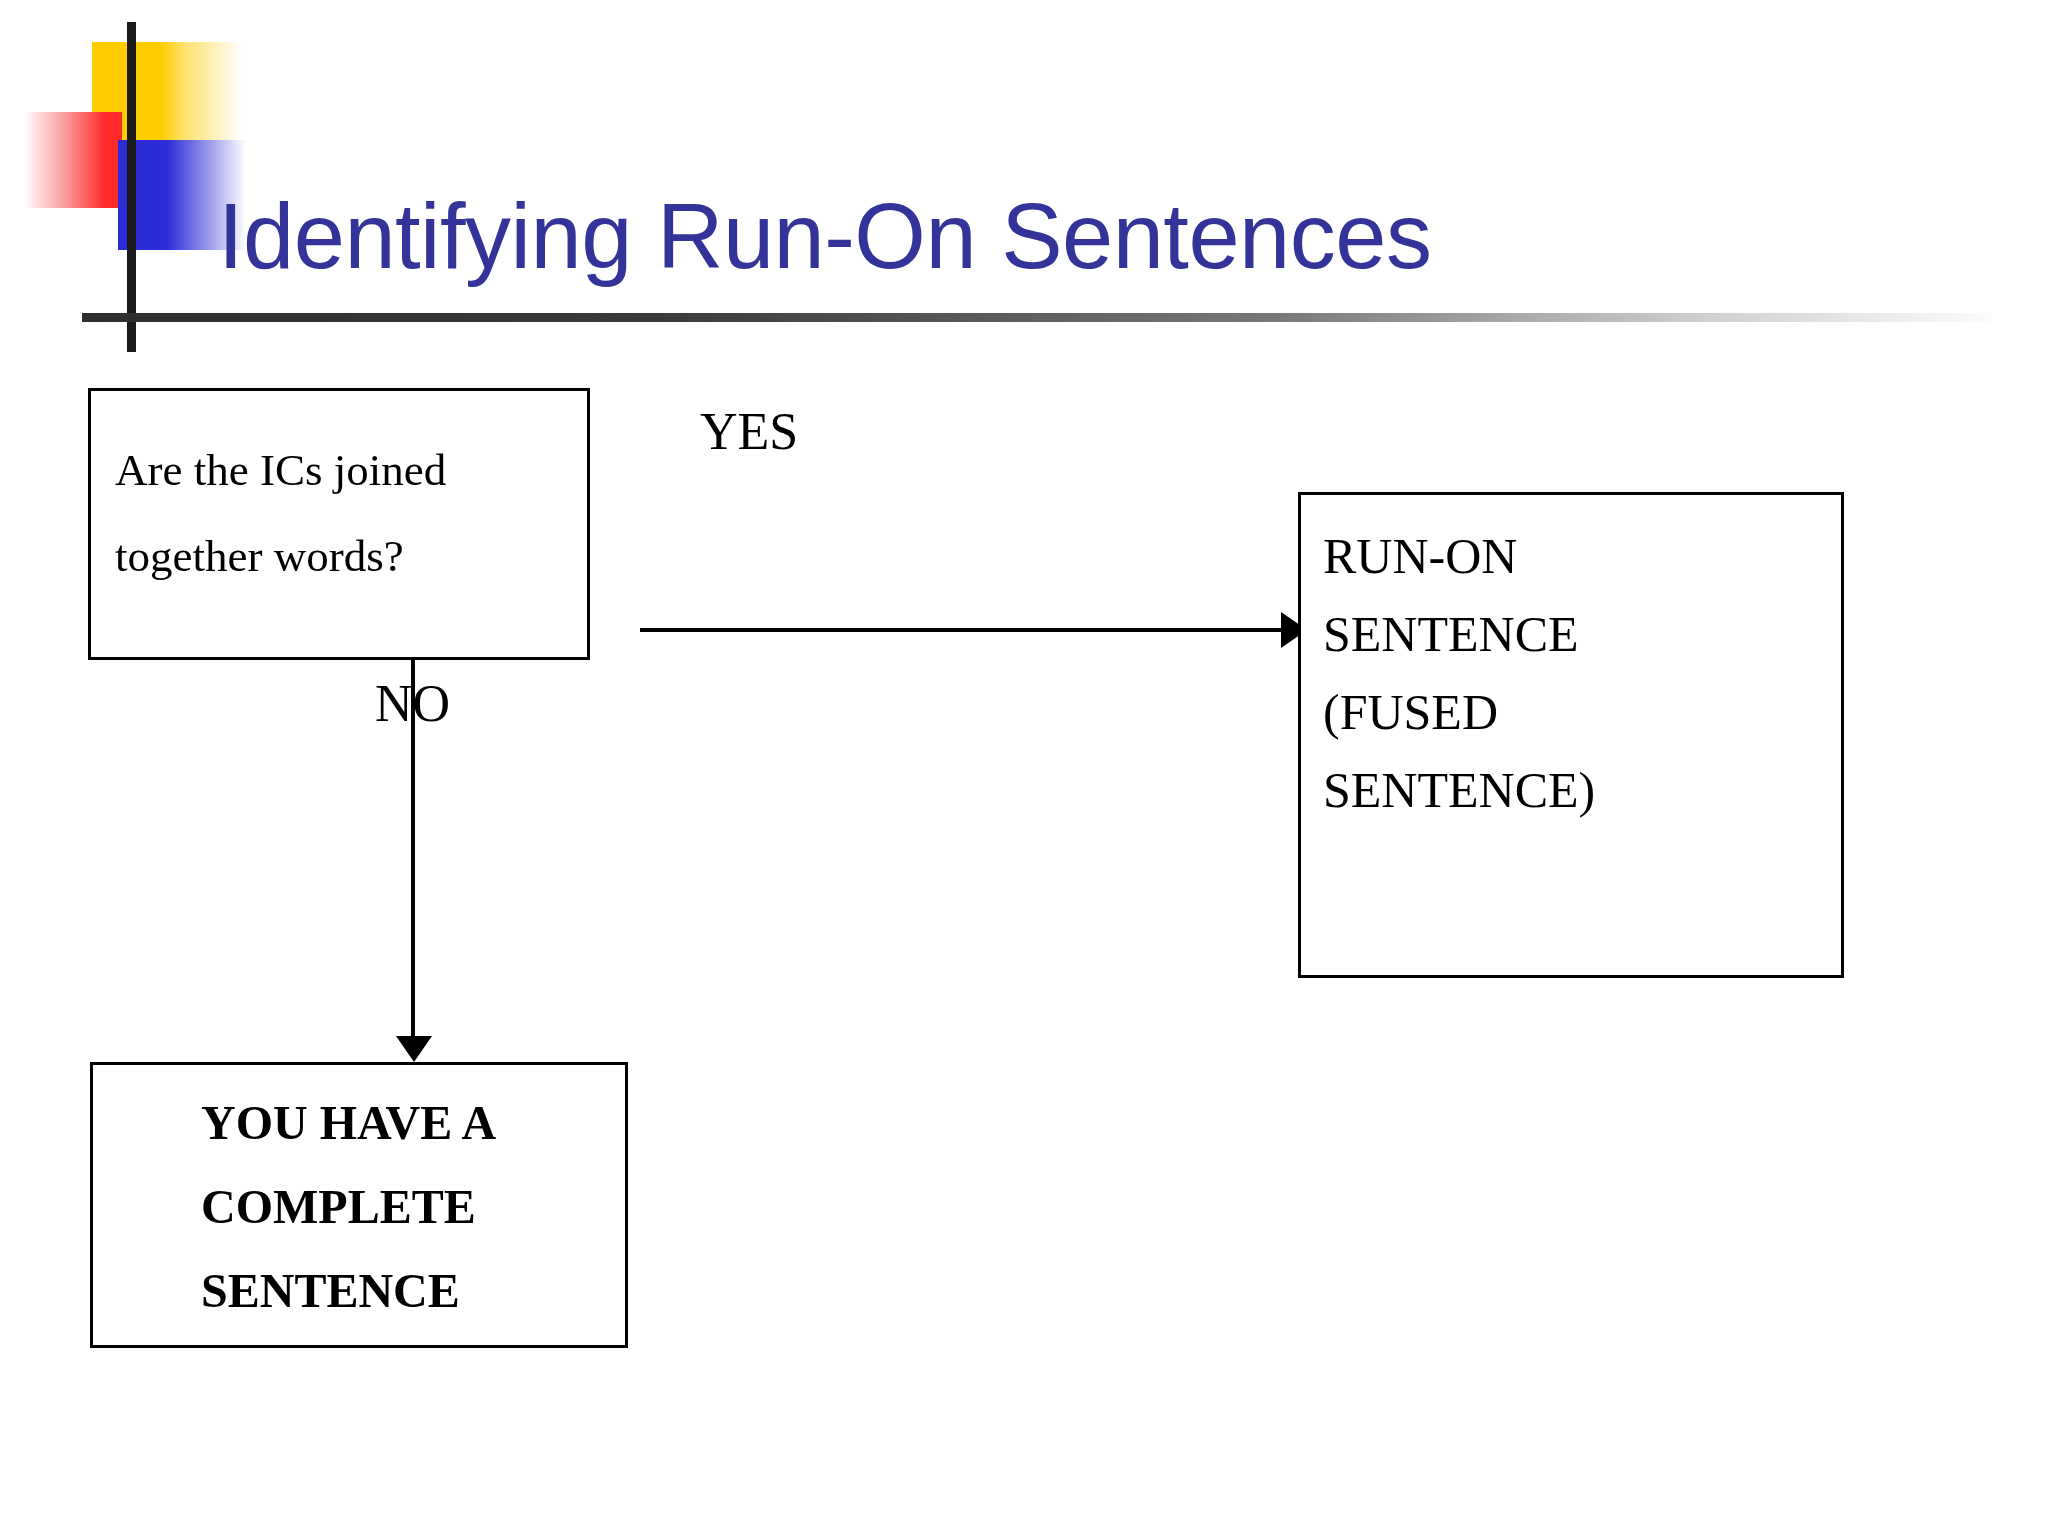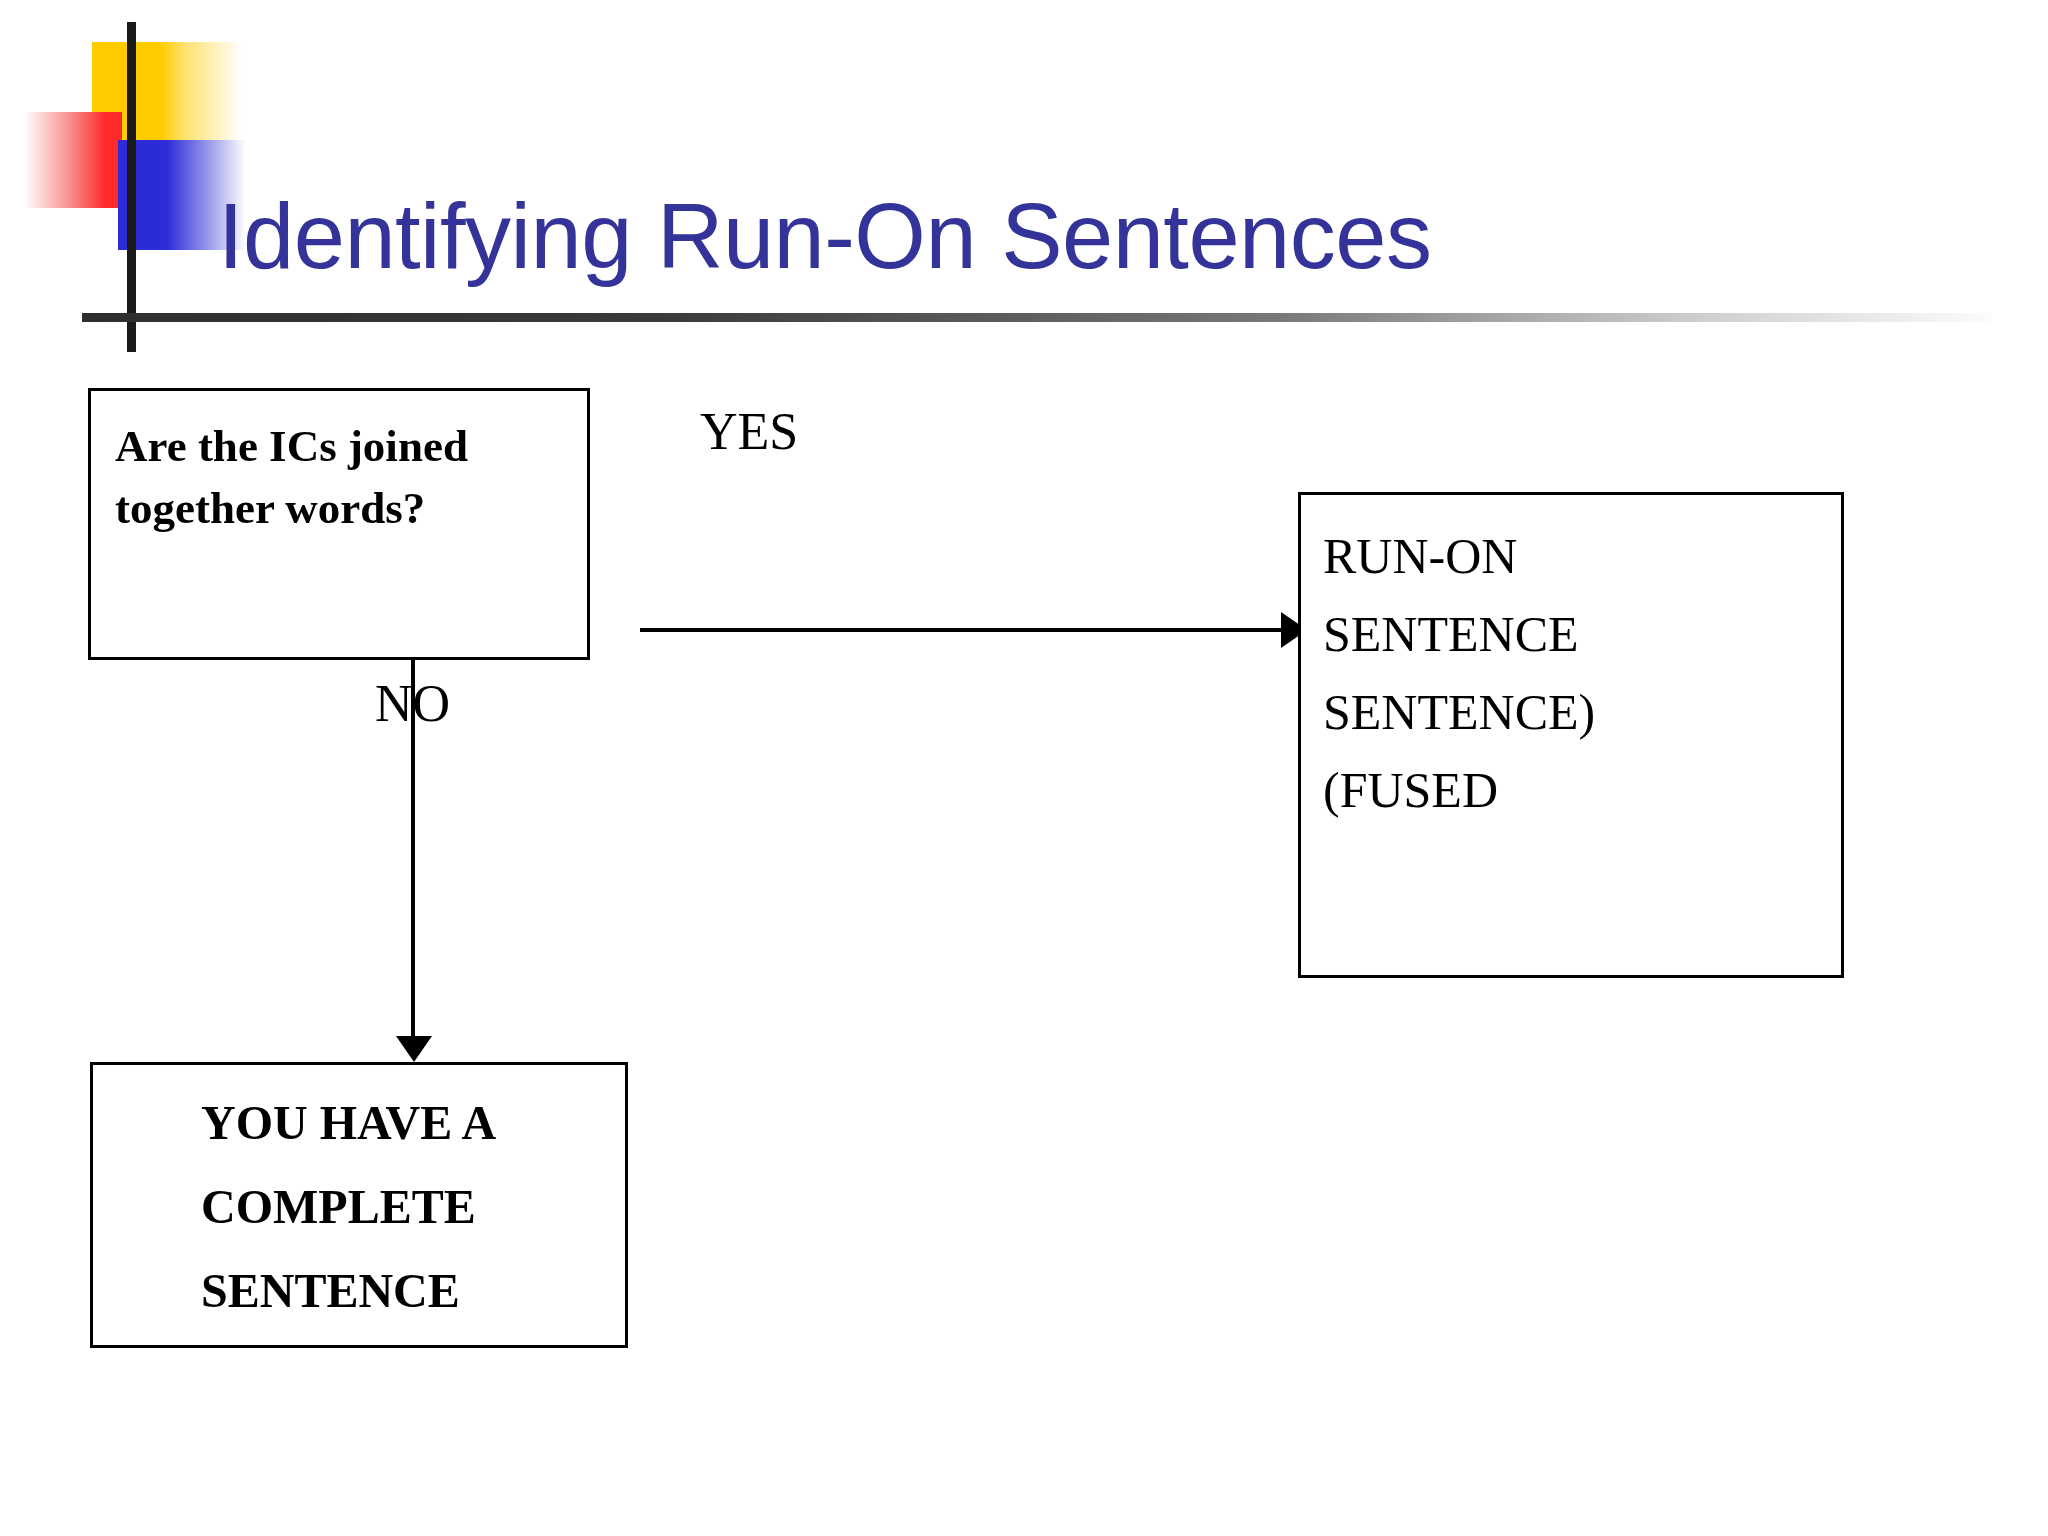--- a/index.html
+++ b/index.html
@@ -108,23 +108,24 @@
   #question-box {
     left: 88px;
     top: 388px;
     width: 502px;
     height: 272px;
   }
   #question-box .box-inner {
     padding: 24px 0 0 24px;
   }
   #question-box .box-line {
-    font-weight: bold;
+    font-weight: normal;
     font-size: 45px;
     line-height: 62px;
+    margin-top: 24px;
   }
 
   #runon-box {
     left: 1298px;
     top: 492px;
     width: 546px;
     height: 486px;
   }
   #runon-box .box-inner {
     padding: 22px 16px 0 22px;
@@ -225,22 +226,22 @@
   </div>
 
   <div class="edge-label" id="yes-label">YES</div>
   <div class="conn-h-line"></div>
   <div class="conn-h-head"></div>
 
   <div class="box" id="runon-box">
     <div class="box-inner">
       <span class="box-line">RUN-ON</span>
       <span class="box-line">SENTENCE</span>
+      <span class="box-line">(FUSED</span>
       <span class="box-line">SENTENCE)</span>
-      <span class="box-line">(FUSED</span>
     </div>
   </div>
 
   <div class="edge-label" id="no-label">NO</div>
   <div class="conn-v-line"></div>
   <div class="conn-v-head"></div>
 
   <div class="box" id="complete-box">
     <div class="box-inner">
       <span class="box-line">YOU HAVE A</span>

